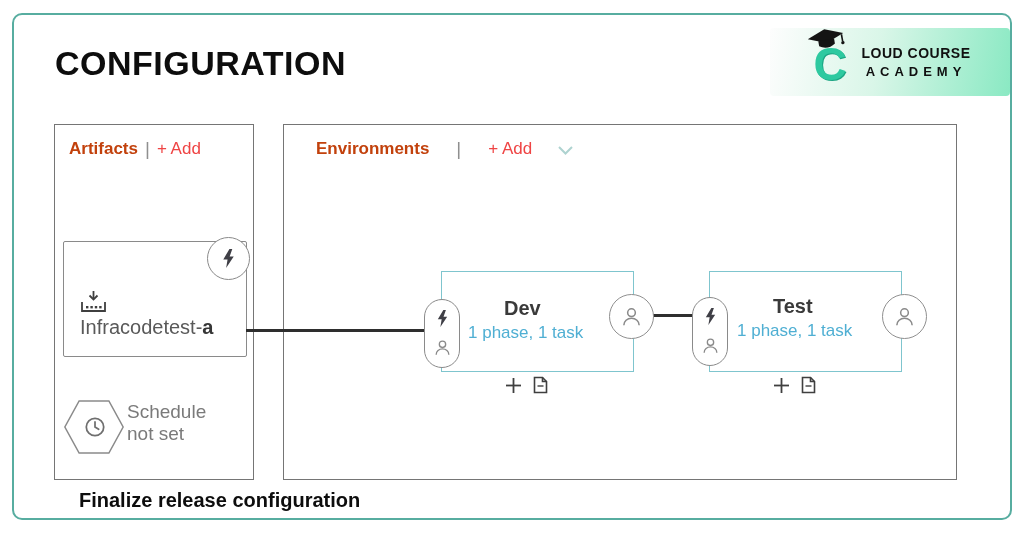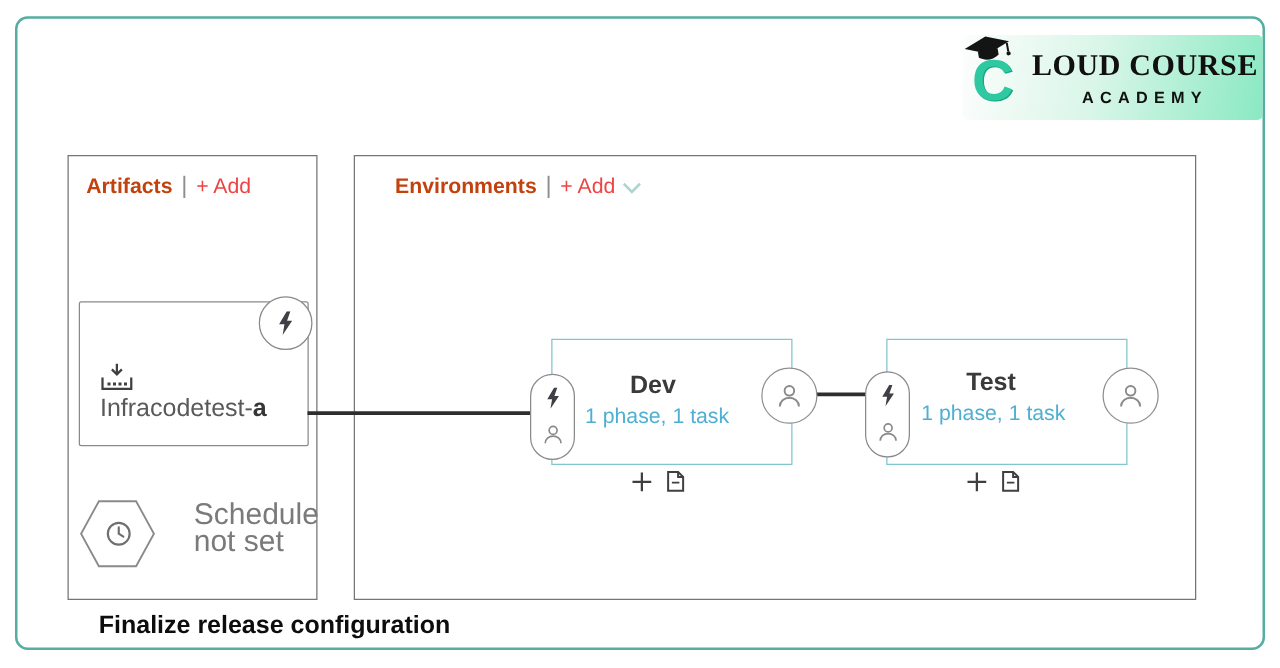--- a/index.html
+++ b/index.html
@@ -21,49 +21,49 @@
     background:linear-gradient(100deg,#fdfdfd 0%,#d9f6e8 45%,#8ae9c3 100%);
     display:flex;align-items:center;justify-content:center;gap:6px;
   }
   .logo-mark{position:relative;width:46px;height:58px;}
   .logo-c{
     position:absolute;left:4px;top:8px;font-size:46px;line-height:1;font-weight:bold;
     color:#2ec9a0;text-shadow:1px 1px 0 #1ba583;
   }
   .logo-cap{position:absolute;left:-4px;top:-6px;transform:rotate(-10deg);}
   .logo-lines{display:flex;flex-direction:column;align-items:center;}
-  .logo-line1{font-size:24px;font-weight:bold;letter-spacing:0.5px;color:#101010;white-space:nowrap;font-family:Liberation Serif, serif;}
+  .logo-line1{font-size:14px;font-weight:bold;letter-spacing:0.5px;color:#101010;white-space:nowrap;}
   .logo-line2{font-size:13px;font-weight:bold;letter-spacing:5px;color:#101010;margin-top:3px;}
   
   .panel{position:absolute;border:1.5px solid #757575;background:#ffffff;}
   .panel-artifacts{left:54px;top:124px;width:198px;height:354px;}
   .panel-environments{left:283px;top:124px;width:672px;height:354px;}
   .panel-header{position:absolute;left:14px;top:13px;display:flex;align-items:center;font-size:17px;white-space:nowrap;}
-  .panel-environments .panel-header{left:32px;}
+  .panel-environments .panel-header{left:32px;gap:20px;}
   .panel-title{font-weight:bold;color:#c2410c;}
   .sep{color:#8f8f8f;margin:0 7px;font-size:19px;font-weight:normal;}
   .add-link{color:#ef4444;cursor:pointer;}
   .chevron{margin-left:5px;margin-top:3px;}
   
   .artifact-card{
     position:absolute;left:8px;top:116px;width:182px;height:114px;
     border:1.5px solid #8a8a8a;border-radius:2px;background:#fff;
   }
   .artifact-dl{position:absolute;left:16px;top:48px;}
   .artifact-name{position:absolute;left:16px;top:74px;font-size:20px;color:#595959;white-space:nowrap;}
   .artifact-name b{color:#363636;}
   .bolt-circle{
     position:absolute;left:152px;top:112px;width:41px;height:41px;border-radius:50%;
     background:#fff;border:1.5px solid #8a8a8a;display:flex;align-items:center;justify-content:center;z-index:3;
   }
   
   .schedule{position:absolute;left:8px;top:270px;width:182px;height:70px;}
   .schedule-hex{position:absolute;left:0;top:0;}
   .schedule-clock{position:absolute;left:21px;top:21px;}
-  .schedule-text{position:absolute;left:92px;top:6px;font-size:24px;line-height:22px;color:#7a7a7a;}
+  .schedule-text{position:absolute;left:64px;top:6px;font-size:19px;line-height:22px;color:#7a7a7a;}
   
   .env-rect{position:absolute;width:191px;height:99px;border:1.5px solid #7fc5ce;background:transparent;z-index:1;}
   .env-rect.dev{left:157px;top:146px;}
   .env-rect.test{left:425px;top:146px;}
   .env-pill{
     position:absolute;width:34px;height:67px;border-radius:18px;background:#fff;border:1.5px solid #8a8a8a;
     display:flex;flex-direction:column;align-items:center;justify-content:space-evenly;z-index:3;
   }
   .env-pill.dev{left:140px;top:174px;}
   .env-pill.test{left:408px;top:172px;}
@@ -88,20 +88,21 @@
   
   .caption{position:absolute;left:55px;top:489px;font-size:20px;font-weight:bold;color:#0d0d0d;margin-left:24px;}
   svg{display:block;}
 </style>
 </head>
 <body>
 
 <div class="stage">
   <div class="frame"></div>
 
+  <div class="page-title">CONFIGURATION</div>
 
   <div class="logo">
     <div class="logo-mark">
       <svg class="logo-cap" width="40" height="24" viewBox="0 0 40 24">
         <polygon points="2,9 20,2 38,9 20,16" fill="#141414"></polygon>
         <path d="M12 13 v5 c5 3.6 11 3.6 16 0 v-5 z" fill="#141414"></path>
         <line x1="36" y1="10" x2="36" y2="17" stroke="#141414" stroke-width="1.6"></line>
         <circle cx="36" cy="18.5" r="1.7" fill="#141414"></circle>
       </svg>
       <span class="logo-c">C</span>

